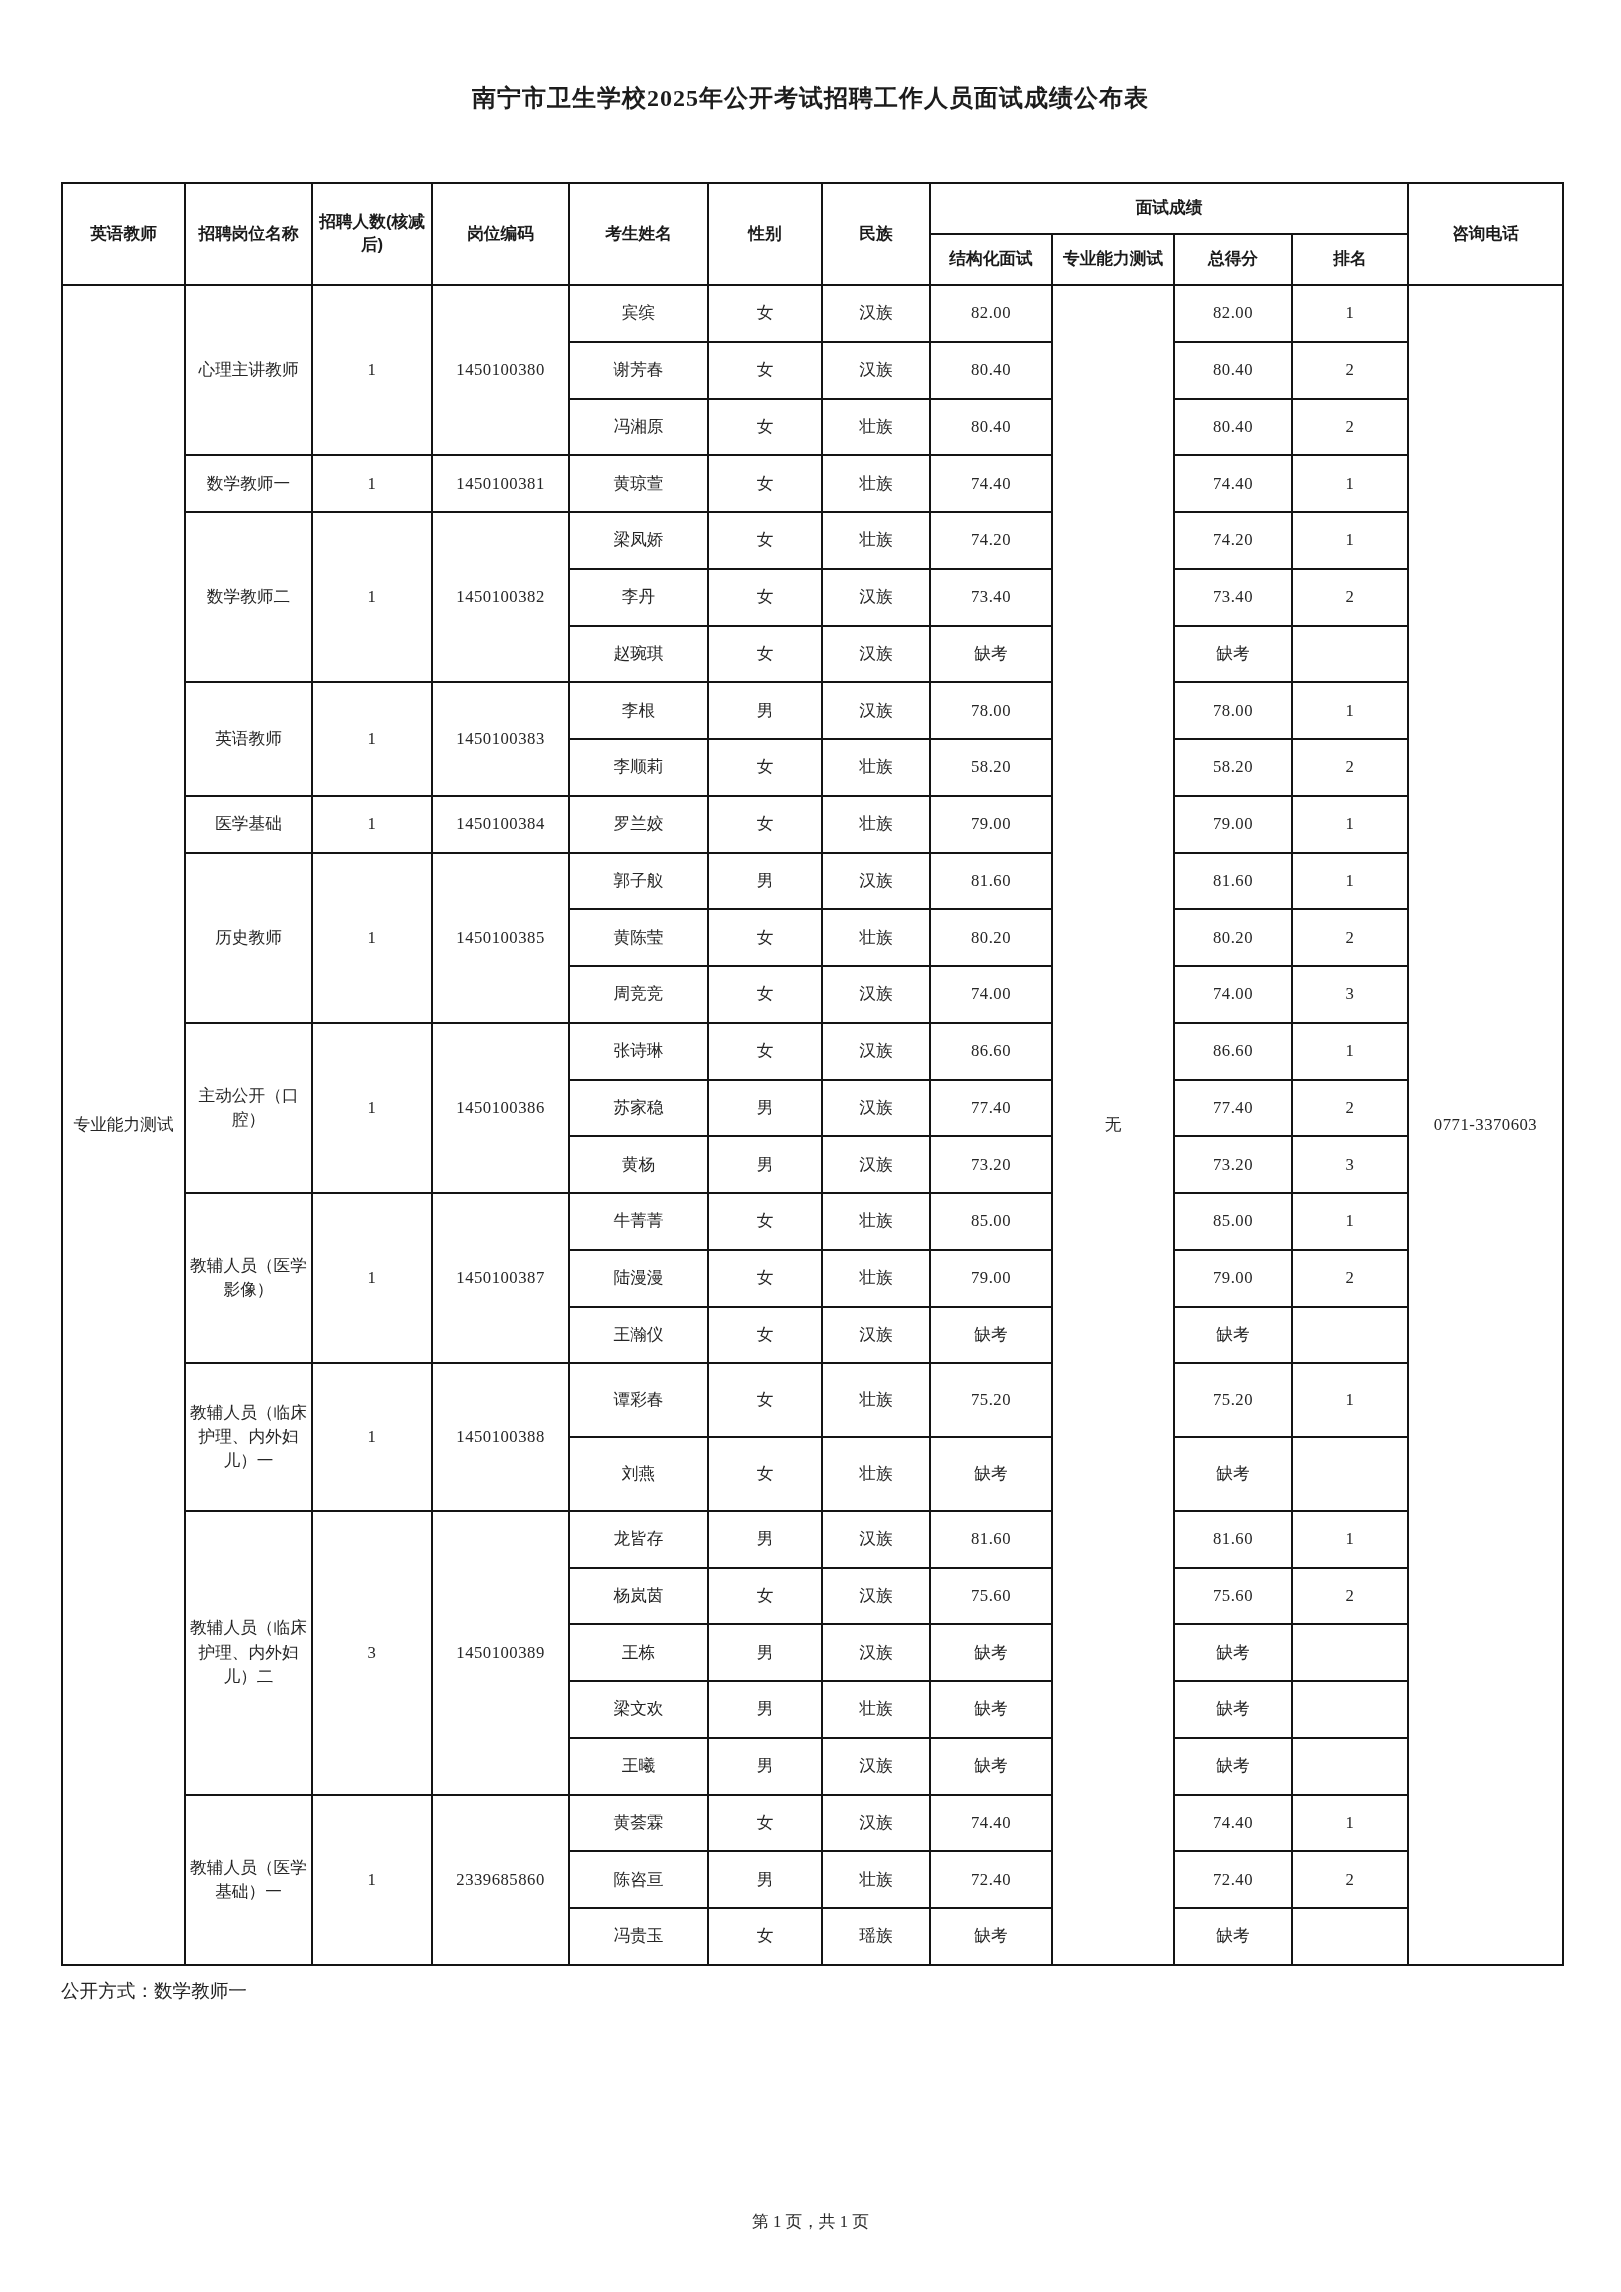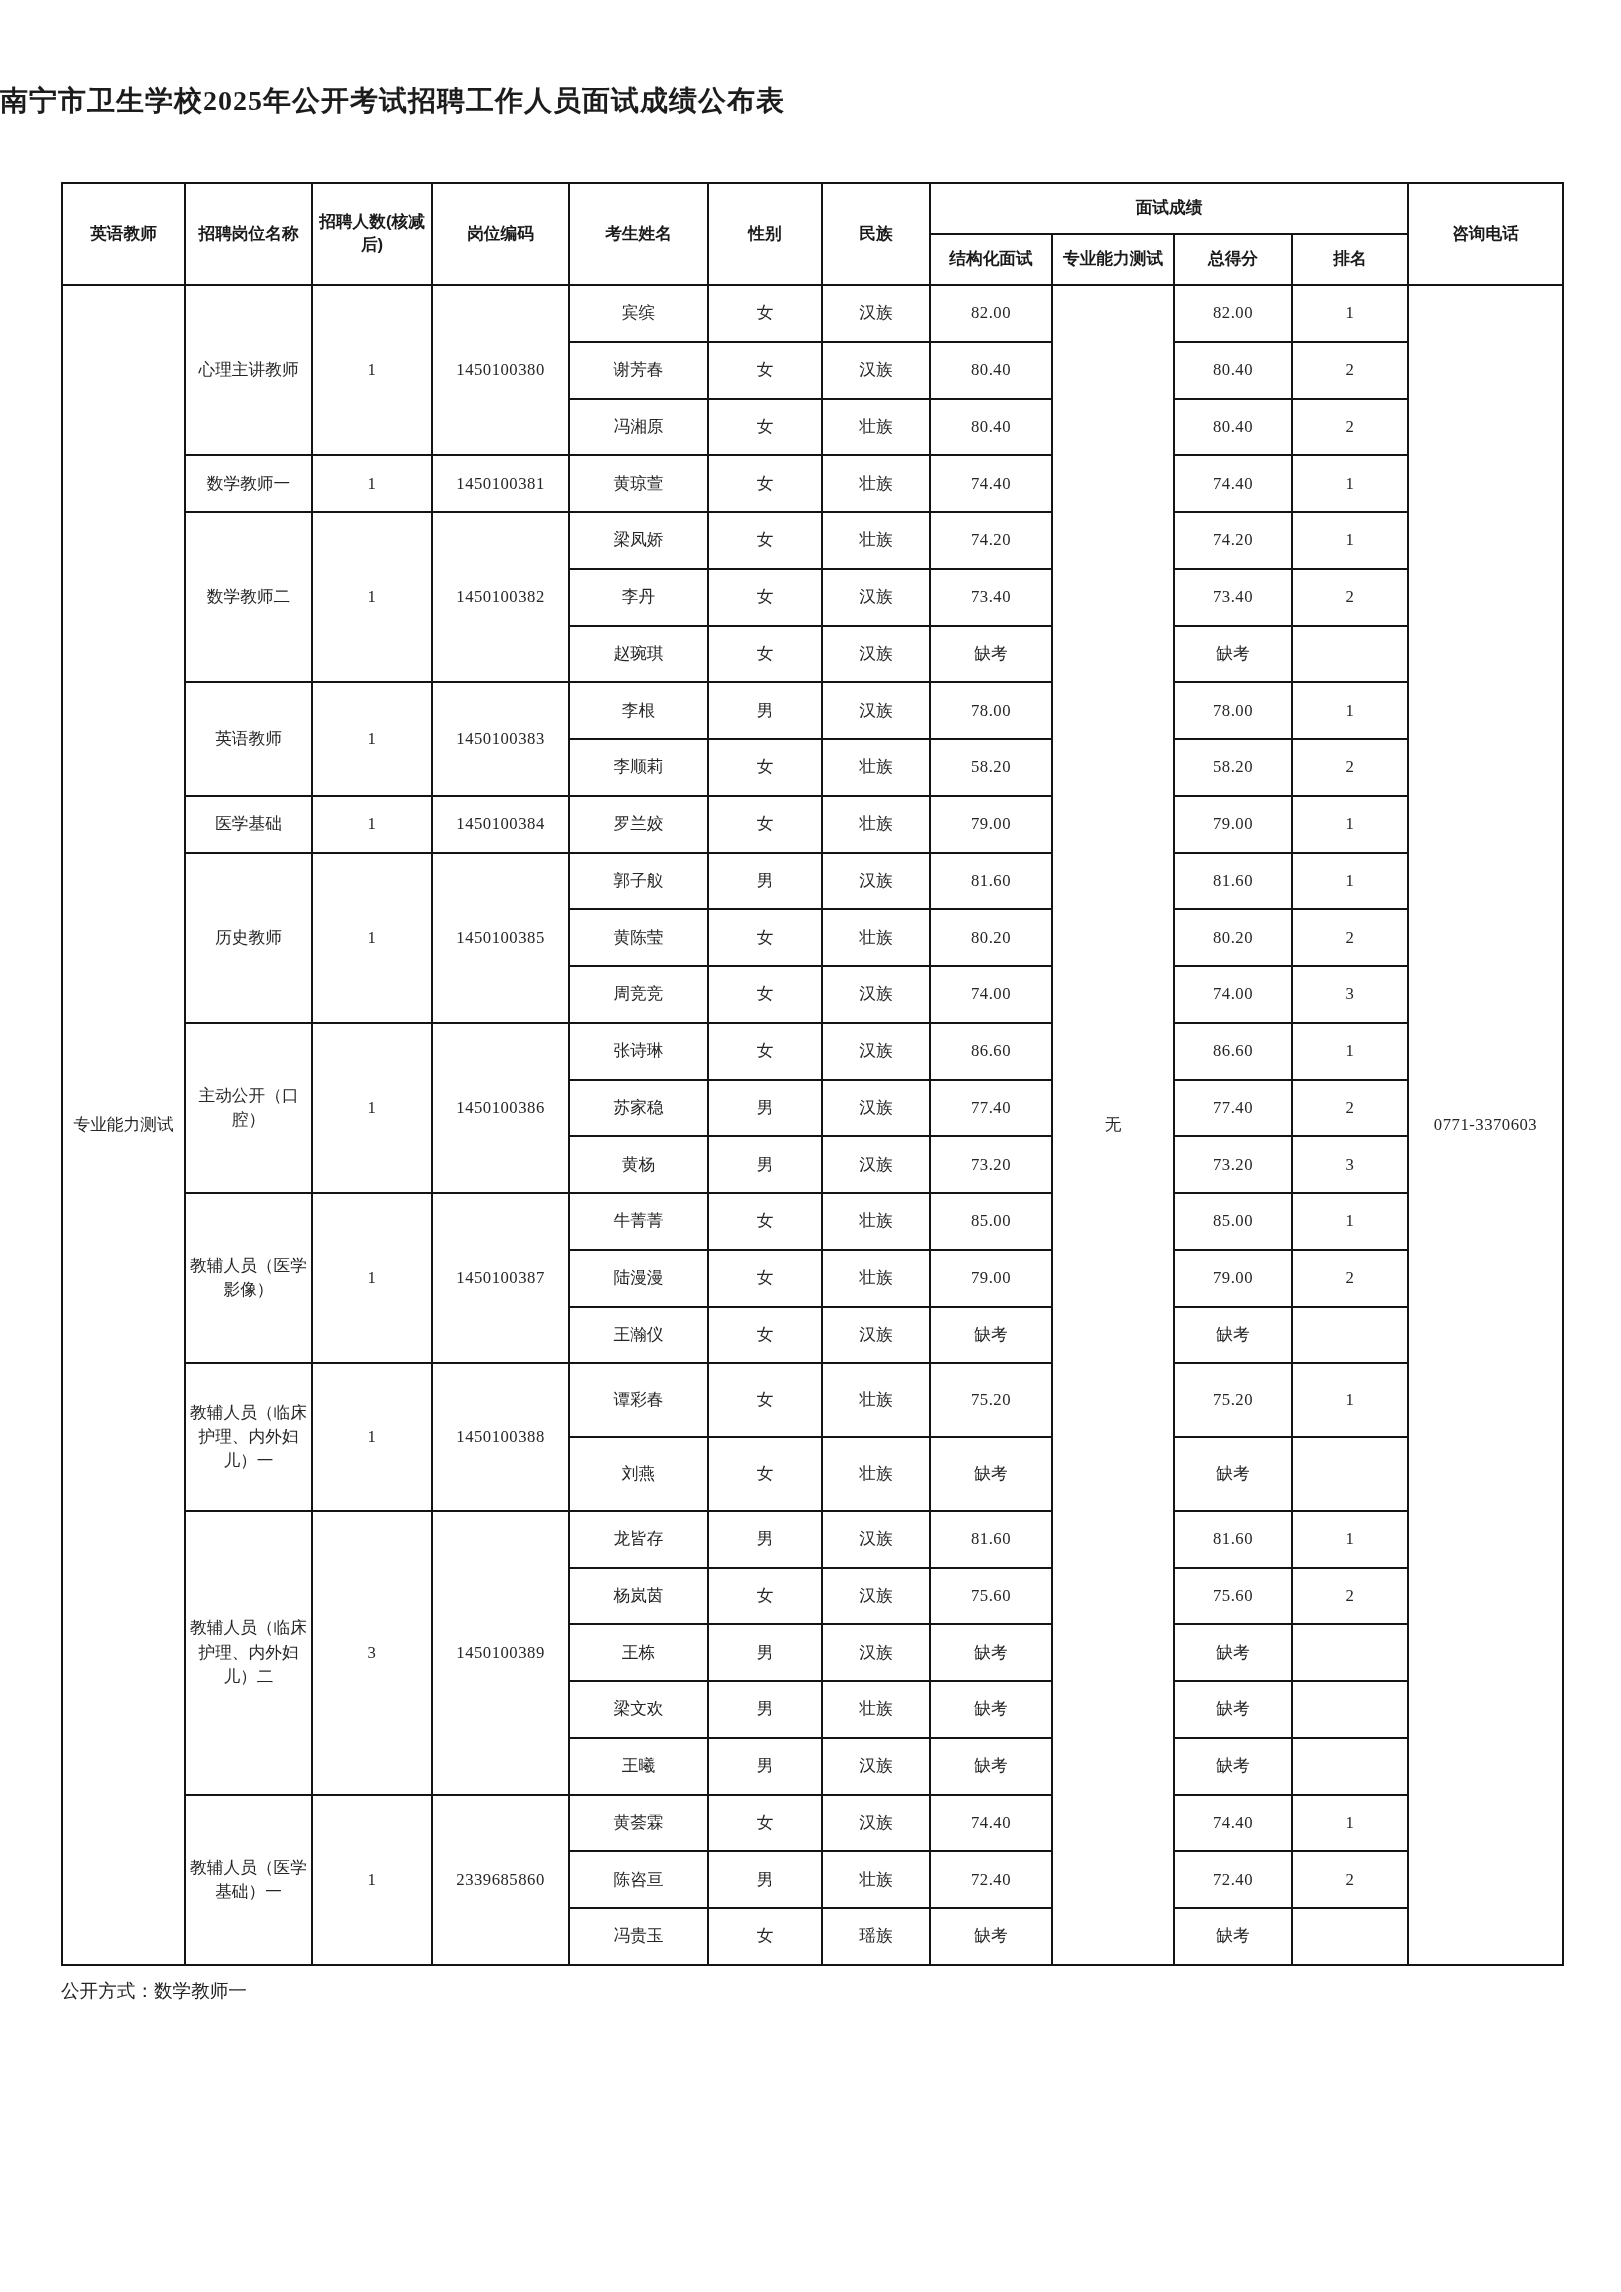--- a/index.html
+++ b/index.html
@@ -6,22 +6,22 @@
   .page{
     position:relative;
     width:1621px;height:2293px;
     background:#ffffff;
     margin:0 auto;
     font-family:"Liberation Serif","DejaVu Serif",serif;
     color:#232323;
   }
   .doc-title{
     position:absolute;top:82px;left:0;width:100%;
-    text-align:left;
-    font-size:28px;font-weight:bold;
+    text-align:center;
+    font-size:24px;font-weight:bold;
     letter-spacing:1px;
     color:#1c1c1c;
   }
   table.score-table{
     position:absolute;top:182px;left:61px;
     width:1500px;height:1784px;
     border-collapse:collapse;
     table-layout:fixed;
     border:2.9px solid #141414;
   }
@@ -364,15 +364,16 @@
           <td>瑶族</td>
           <td>缺考</td>
           <td>缺考</td>
           <td></td>
         </tr>
       </tbody>
   </table>
 
   <div class="publish-line">公开方式：数学教师一</div>
 
+  <div class="page-footer">第 1 页，共 1 页</div>
 
 </div>
 
 
 </body></html>

